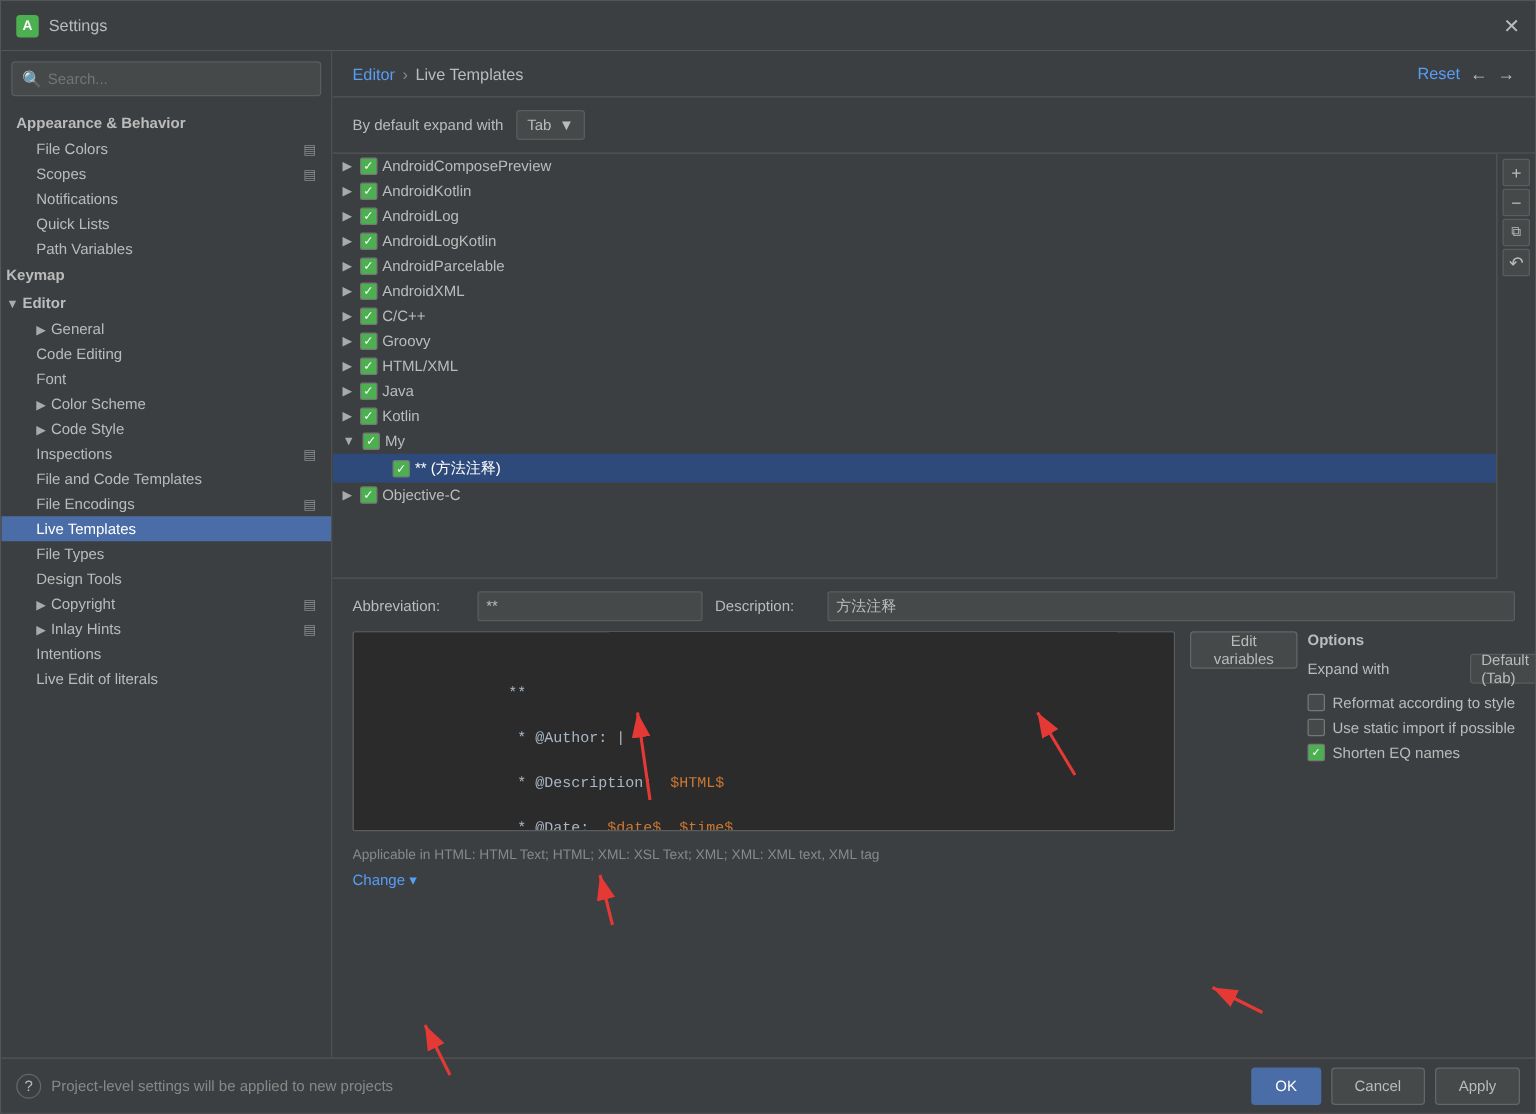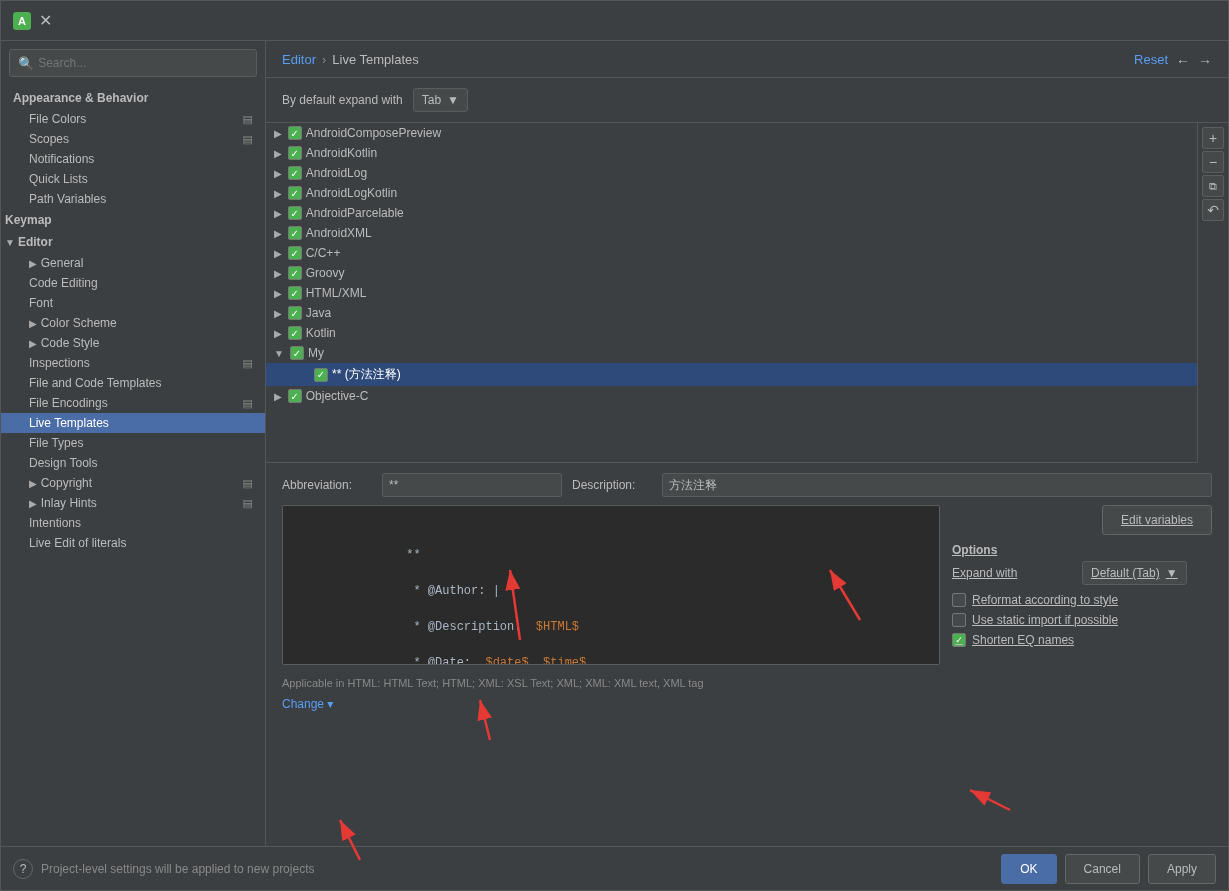--- a/index.html
+++ b/index.html
@@ -71,21 +71,21 @@
       outline: none;
       color: #bbb;
       font-size: 12px;
       width: 100%;
     }
 
     .sidebar-item {
       padding: 3px 12px 3px 12px;
       cursor: pointer;
       display: flex;
-      align-items: center;
+      align-items: flex-end;
       color: #bbb;
       font-size: 12px;
     }
     .sidebar-item.active { background: #4a6da7; color: white; }
 
     .sidebar-item.group-header {
       font-weight: bold;
       color: #bbb;
       padding: 4px 12px 4px 4px;
     }
@@ -125,21 +125,21 @@
       color: #bbb;
       font-size: 13px;
       display: flex;
       align-items: center;
       gap: 6px;
     }
 
     .breadcrumb .link { color: #589df6; }
     .breadcrumb .sep { color: #888; }
 
-    .breadcrumb-actions { display: flex; align-items: center; gap: 8px; margin-left: 44px; }
+    .breadcrumb-actions { display: flex; align-items: flex-start; gap: 8px; margin-left: 44px; }
     .reset-link { color: #589df6; font-size: 13px; cursor: pointer; }
     .nav-btn { color: #bbb; font-size: 14px; cursor: pointer; background: none; border: none; }
 
     
     .expand-row {
       padding: 10px 16px;
       display: flex;
       align-items: center;
       gap: 10px;
       flex-shrink: 0;
@@ -261,23 +261,22 @@
     .template-text-col {
       flex: 1;
       display: flex;
       flex-direction: column;
       gap: 6px;
     }
 
     .options-col {
       width: 260px;
       display: flex;
-      flex-direction: column;
+      flex-direction: row;
       gap: 8px;
-      text-decoration: underline;
     }
 
     .options-title { font-weight: bold; color: #bbb; font-size: 12px; margin-bottom: 4px; }
 
     .option-row {
       display: flex;
       align-items: center;
       gap: 6px;
       font-size: 12px;
       color: #bbb;
@@ -361,20 +360,21 @@
   </style>
 </head>
 <body>
 
 <div class="dialog">
 
   <div class="title-bar">
     <div class="title-bar-icon">
       <span>A</span>
     </div>
+    <span class="title-bar-text">Settings</span>
     <span class="title-bar-close">✕</span>
   </div>
 
   <div class="main-content">
 
     <div class="sidebar">
       <div class="search-box">
         <span style="color:#888;margin-right:4px;">🔍</span>
         <input type="text" placeholder="Search..." style="">
       </div>

